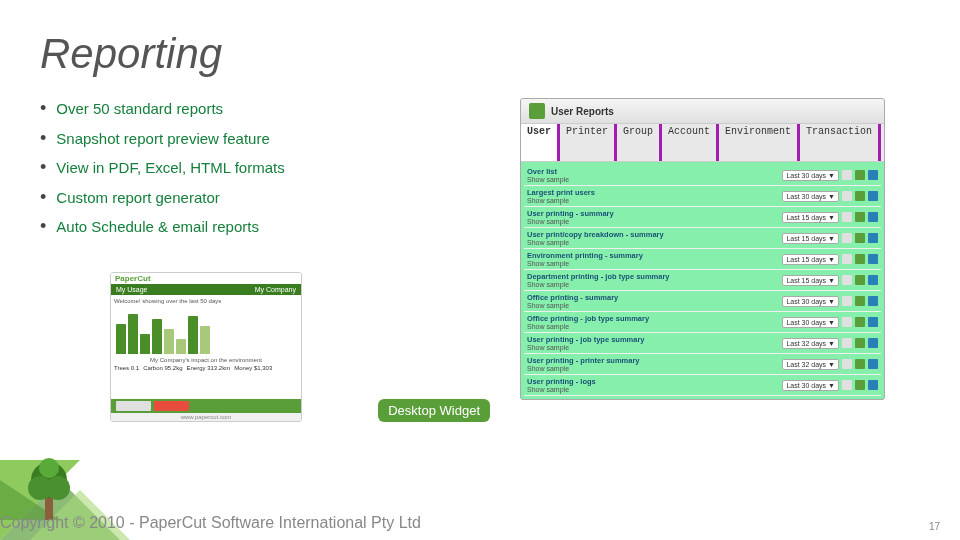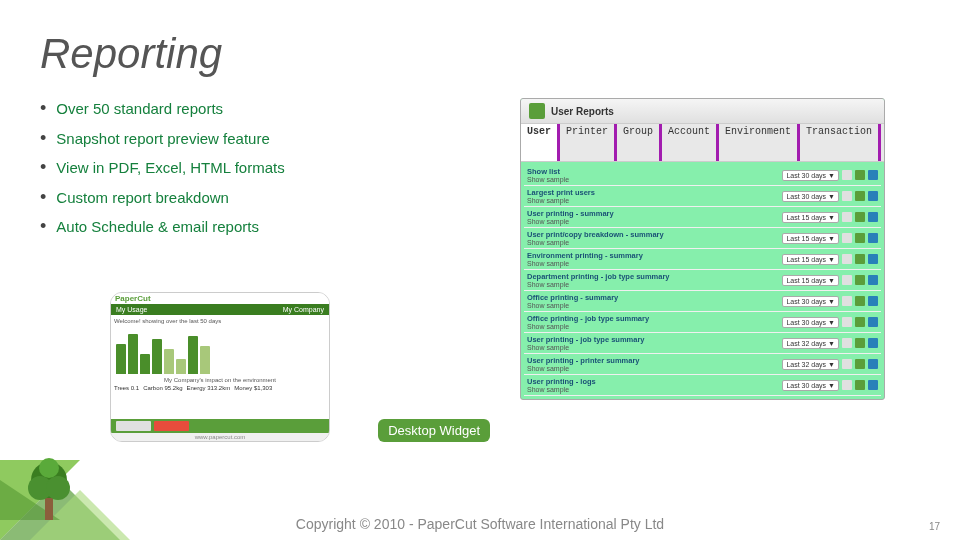--- a/index.html
+++ b/index.html
@@ -66,29 +66,28 @@
 
     
     .desktop-widget-area {
       position: relative;
       margin-top: 5px;
       display: flex;
       align-items: flex-end;
     }
 
     .widget-screenshot {
-      width: 220px;
+      width: 192px;
       height: 150px;
       background: #f0f0f0;
       border: 1px solid #ccc;
-      border-radius: 12px;
+      border-radius: 3px;
       overflow: hidden;
       position: relative;
       margin-left: 20px;
-      margin-top: 20px;
     }
 
     .widget-inner {
       background: #e8e8e8;
       width: 100%;
       height: 100%;
       display: flex;
       flex-direction: column;
     }
 
@@ -228,22 +227,22 @@
 
     .icon-btn.green { background: #5a9e3a; }
     .icon-btn.blue { background: #2980b9; }
 
     
     .footer {
       position: absolute;
       bottom: 8px;
       left: 0;
       right: 0;
-      text-align: center;
-      font-size: 14px;
+      text-align: left;
+      font-size: 16px;
       color: #888;
       z-index: 2;
     }
 
     .page-number {
       position: absolute;
       bottom: 8px;
       right: 20px;
       font-size: 10px;
       color: #888;
@@ -281,21 +280,21 @@
 <div class="main-content">
   <h1 class="page-title">Reporting</h1>
 
   <div class="content-area">
 
     <div class="left-panel">
       <ul class="bullet-list">
       <li>Over 50 standard reports</li>
           <li>Snapshot report preview feature</li>
           <li>View in PDF, Excel, HTML formats</li>
-          <li>Custom report breakdown</li>
+          <li>Custom report generator</li>
           <li>Auto Schedule &amp; email reports</li>
         </ul>
 
       <div class="desktop-widget-area" style="position:relative; margin-top:10px;">
 
         <div class="widget-screenshot" style="margin-left:70px;">
           <div class="widget-inner">
             <div class="widget-logo">
               <span style="color:#5a9e3a; font-weight:bold; font-size:8px;">PaperCut</span>
             </div>
@@ -346,21 +345,21 @@
             <div class="reports-tab">Printer</div>
             <div class="reports-tab">Group</div>
             <div class="reports-tab">Account</div>
             <div class="reports-tab">Environment</div>
             <div class="reports-tab">Transaction</div>
             <div class="reports-tab">Schedule / Email Reports</div>
           </div>
         <div class="reports-body" id="reports-rows">
         <div class="report-row">
       <div class="report-row-left">
-        <div class="report-row-title">Show list</div>
+        <div class="report-row-title">Over list</div>
         <div class="report-row-sub">Show sample</div>
       </div>
       <div class="report-row-right">
         <span class="dropdown-mini">Last 30 days ▼</span>
         <span class="icon-btn"></span>
         <span class="icon-btn green"></span>
         <span class="icon-btn blue"></span>
       </div>
     </div>
             <div class="report-row">

